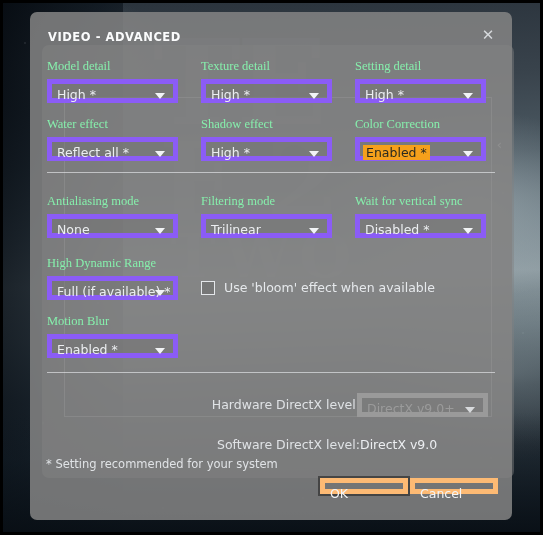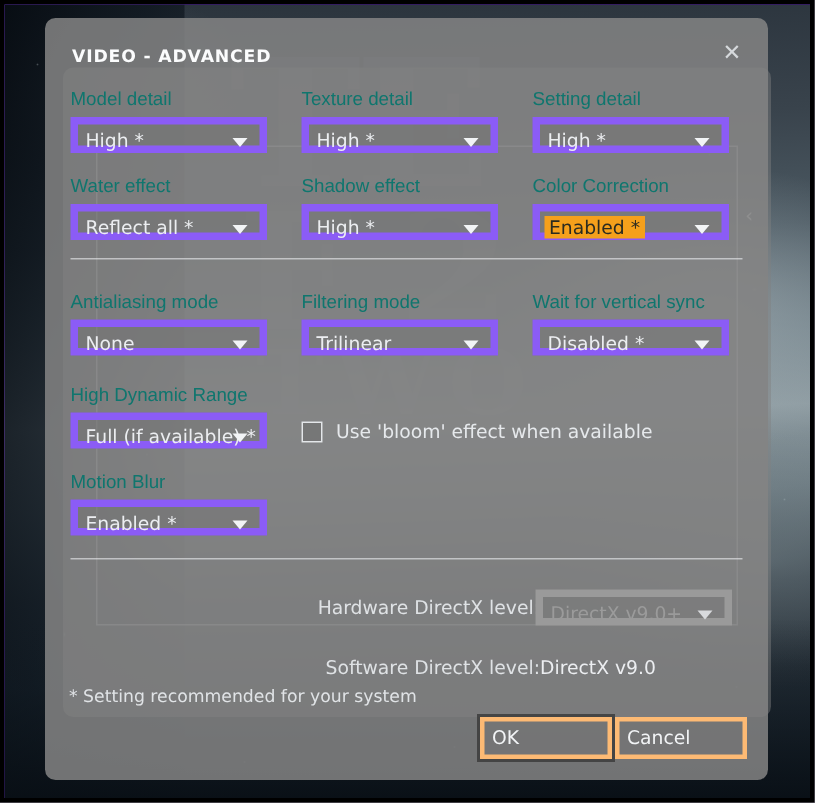--- a/index.html
+++ b/index.html
@@ -122,24 +122,24 @@
     font-size: 15px;
     color: #d6d9dc;
     cursor: pointer;
     font-family: "DejaVu Sans", sans-serif;
   }
 
   
   .field { position: absolute; }
   .field-label {
     font-size: 12.5px;
-    color: #0f766e;
+    color: #86efac;
     margin-bottom: 5px;
     white-space: nowrap;
-    font-family: Liberation Sans, sans-serif;
+    font-family: Liberation Serif, serif;
   }
   .combo {
     position: relative;
     width: 131px; height: 24px;
     border: 5px solid #8b5cf6;
     background: rgba(112,112,112,.42);
     cursor: pointer;
   }
   .combo .val {
     position: absolute; left: 5px; top: 3px;
@@ -205,22 +205,22 @@
 
   .footnote {
     position: absolute; left: 16px; top: 445px;
     font-size: 11.5px; color: #e0e3e6;
     white-space: nowrap;
     font-family: "DejaVu Sans", sans-serif;
   }
 
   .btn {
     position: absolute;
-    width: 88px; height: 28px;
-    border: 3px solid #fdba74;
+    width: 88px; height: 16px;
+    border: 5px solid #fdba74;
     background: rgba(118,118,118,.40);
     color: #f2f4f6;
     font-size: 12.5px;
     cursor: pointer;
     font-family: "DejaVu Sans", sans-serif;
   }
   .btn .blabel {
     position: absolute; left: 5px; top: 3px;
   }
   .btn.default {

